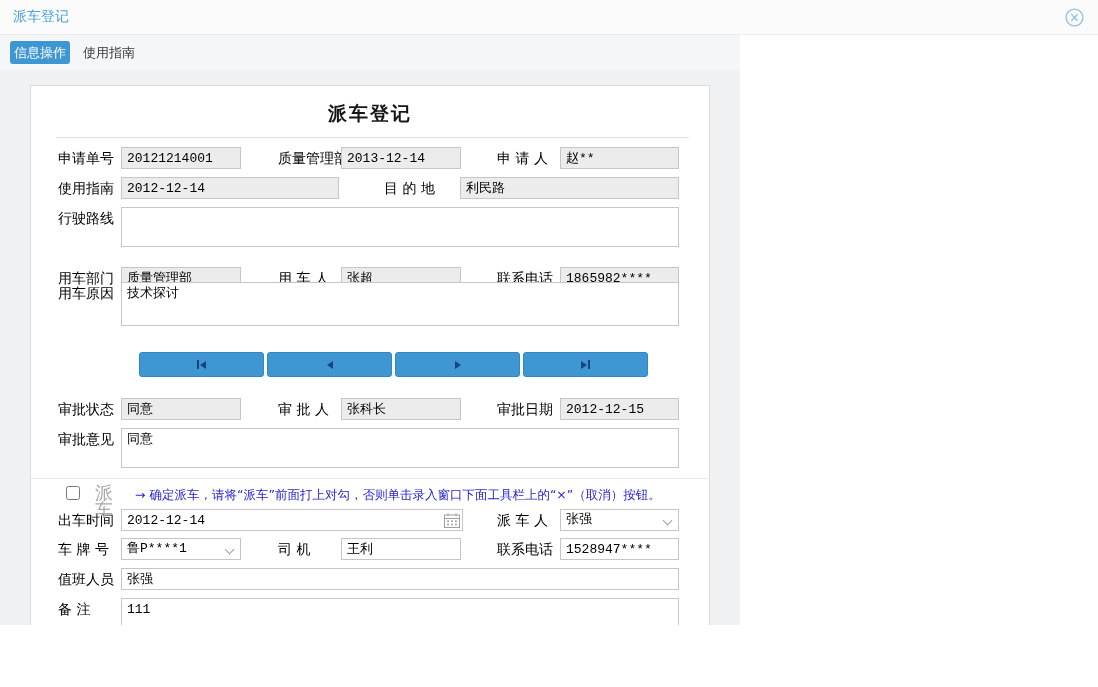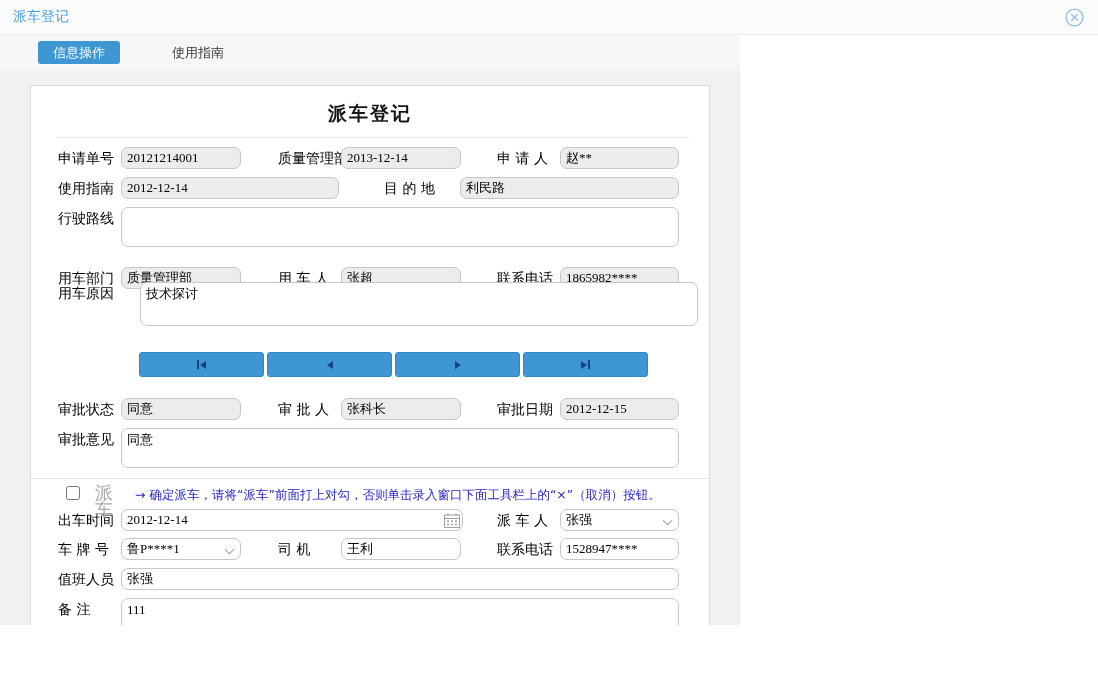--- a/index.html
+++ b/index.html
@@ -19,43 +19,43 @@
   
   .content{display:flex;height:590px;}
   .left-col{width:740px;display:flex;flex-direction:column;}
   .right-panel{flex:1;background:#ffffff;}
   .bottom-strip{height:62px;background:#ffffff;}
   
   .tabbar{
     height:35px;background:#f5f6f7;display:flex;align-items:center;
     padding-left:10px;gap:9px;box-sizing:border-box;flex:none;
   }
-  .tab{font-size:13px;padding:5px 15px;border-radius:3px;color:#3a3a3a;cursor:pointer;line-height:1;margin-left:28px;}
+  .tab{font-size:13px;padding:5px 4px;border-radius:3px;color:#3a3a3a;cursor:pointer;line-height:1;}
   .tab.active{background:#3e96d3;color:#ffffff;}
   
   .dlg-body{flex:1;background:#f0f1f2;overflow:hidden;position:relative;}
   .panel{
     position:absolute;left:30px;top:15px;width:680px;height:562px;
     background:#ffffff;border:1px solid #dcdcdc;box-sizing:border-box;
   }
   .form-title{
     position:absolute;top:15px;left:0;right:0;text-align:center;
     font-size:19px;font-weight:bold;color:#151515;letter-spacing:2px;
   }
   .title-hr{position:absolute;top:51px;left:25px;right:20px;border-top:1px solid #e3e3e3;}
   .sec-divider{position:absolute;top:392px;left:0;right:0;border-top:1px solid #e8e8e8;}
   
   .row{position:absolute;left:0;right:0;height:22px;}
   .lbl{position:absolute;font-size:14px;color:#000;line-height:22px;white-space:pre;}
   .l1{left:27px;text-align:center;} .l2{left:247px;} .l3{left:466px;} .ld{left:353px;}
   .ipt{
     position:absolute;height:22px;box-sizing:border-box;
     border:1px solid #c6c6c6;background:#ffffff;color:#000;
-    font-size:13px;padding:0 5px;font-family:Liberation Serif, serif;line-height:20px;
-    outline:none;border-radius:7px;
+    font-size:13px;padding:0 5px;font-family:Liberation Mono, monospace;line-height:20px;
+    outline:none;border-radius:0;
   }
   .ro{background:#ececec;}
   .f1{left:90px;width:120px;} .f2{left:310px;width:120px;} .f3{left:529px;width:119px;}
   .fw{left:90px;width:558px;}
   .f-use{left:90px;width:218px;}
   .f-dest{left:429px;width:219px;}
   .f-depart{left:90px;width:342px;}
   textarea.ipt{resize:none;padding:2px 5px;line-height:17px;}
   
   .navbar{position:absolute;top:266px;left:108px;display:flex;gap:3px;}
@@ -135,21 +135,21 @@
           <span class="lbl l1">用车部门</span>
           <input class="ipt ro f1" readonly="" value="质量管理部" style="">
           <span class="lbl l2">用 车 人</span>
           <input class="ipt ro f2" readonly="" value="张超" style="">
           <span class="lbl l3">联系电话</span>
           <input class="ipt ro f3" readonly="" value="1865982****" style="">
         </div>
 
         <div class="row" style="top:196px;height:44px">
           <span class="lbl l1">用车原因</span>
-          <textarea class="ipt fw" style="height: 44px; margin-left: 19px;">技术探讨</textarea>
+          <textarea class="ipt fw" style="height: 44px;">技术探讨</textarea>
         </div>
 
         <div class="navbar">
           <div class="navbtn">
             <span class="nav-bar-glyph"></span>
               <span class="tri-l"></span>
           </div>
           <div class="navbtn">
             <span class="tri-l"></span>
           </div>

